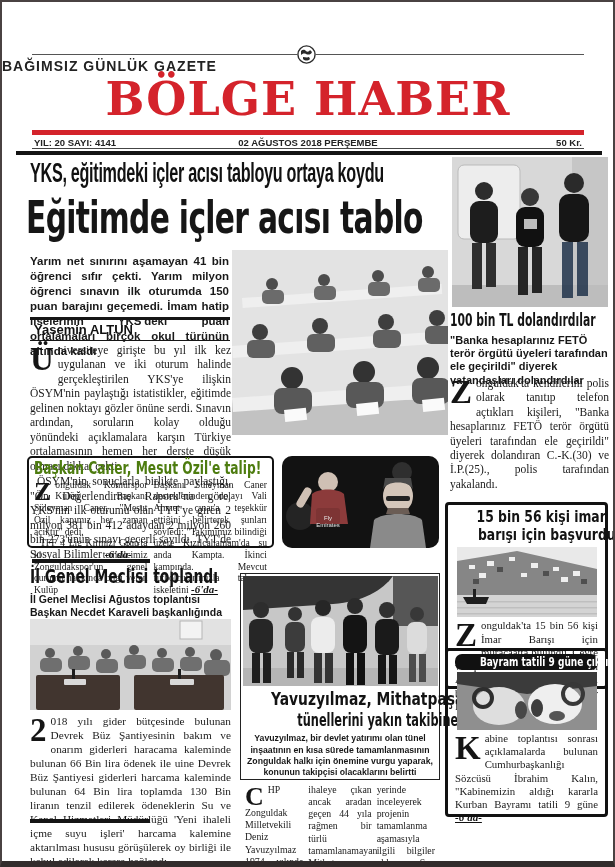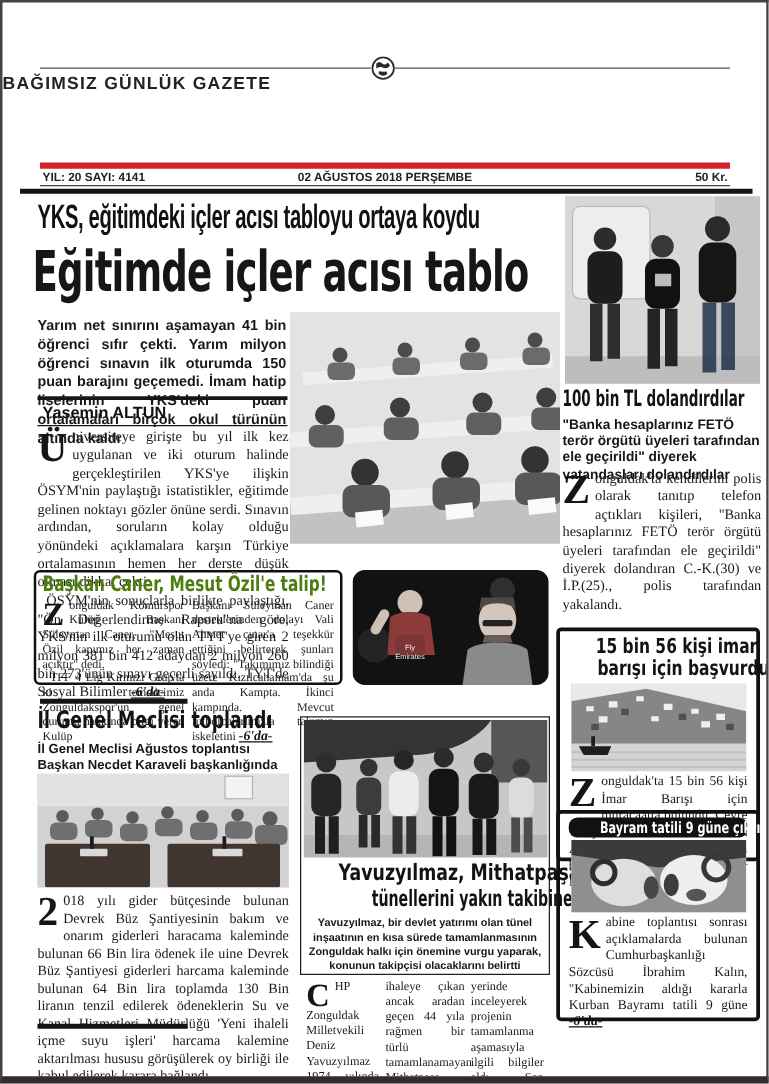--- a/index.html
+++ b/index.html
@@ -102,20 +102,21 @@
 
   <div class="abs mast-rule"></div>
   <div class="abs globe">
     <svg viewBox="0 0 19 19">
         <circle cx="9.5" cy="9.5" r="8.6" fill="#fff" stroke="#2b2b2b" stroke-width="1.4"></circle>
         <path d="M4 6c2-2 4-1 5 0s3 1 4-1l2 2c-1 3-4 3-6 2S5 9 4 10Z" fill="#2b2b2b"></path>
         <path d="M6 12c2 0 4 1 6 0l1 2c-2 2-5 2-7 0Z" fill="#2b2b2b"></path>
       </svg>
   </div>
   <div class="abs tagline">BAĞIMSIZ GÜNLÜK GAZETE</div>
+  <h1 class="abs mast-title">BÖLGE HABER</h1>
   <div class="abs red-rule"></div>
   <div class="abs dateline">
     <span class="dl-issue">YIL: 20  SAYI: 4141</span>
     <span class="dl-date">02 AĞUSTOS 2018 PERŞEMBE</span>
     <span class="dl-price">50 Kr.</span>
   </div>
   <div class="abs dl-thin"></div>
   <div class="abs black-rule"></div>
 
   <div class="abs kicker"><span class="sx">YKS, eğitimdeki içler acısı tabloyu ortaya koydu</span></div>

